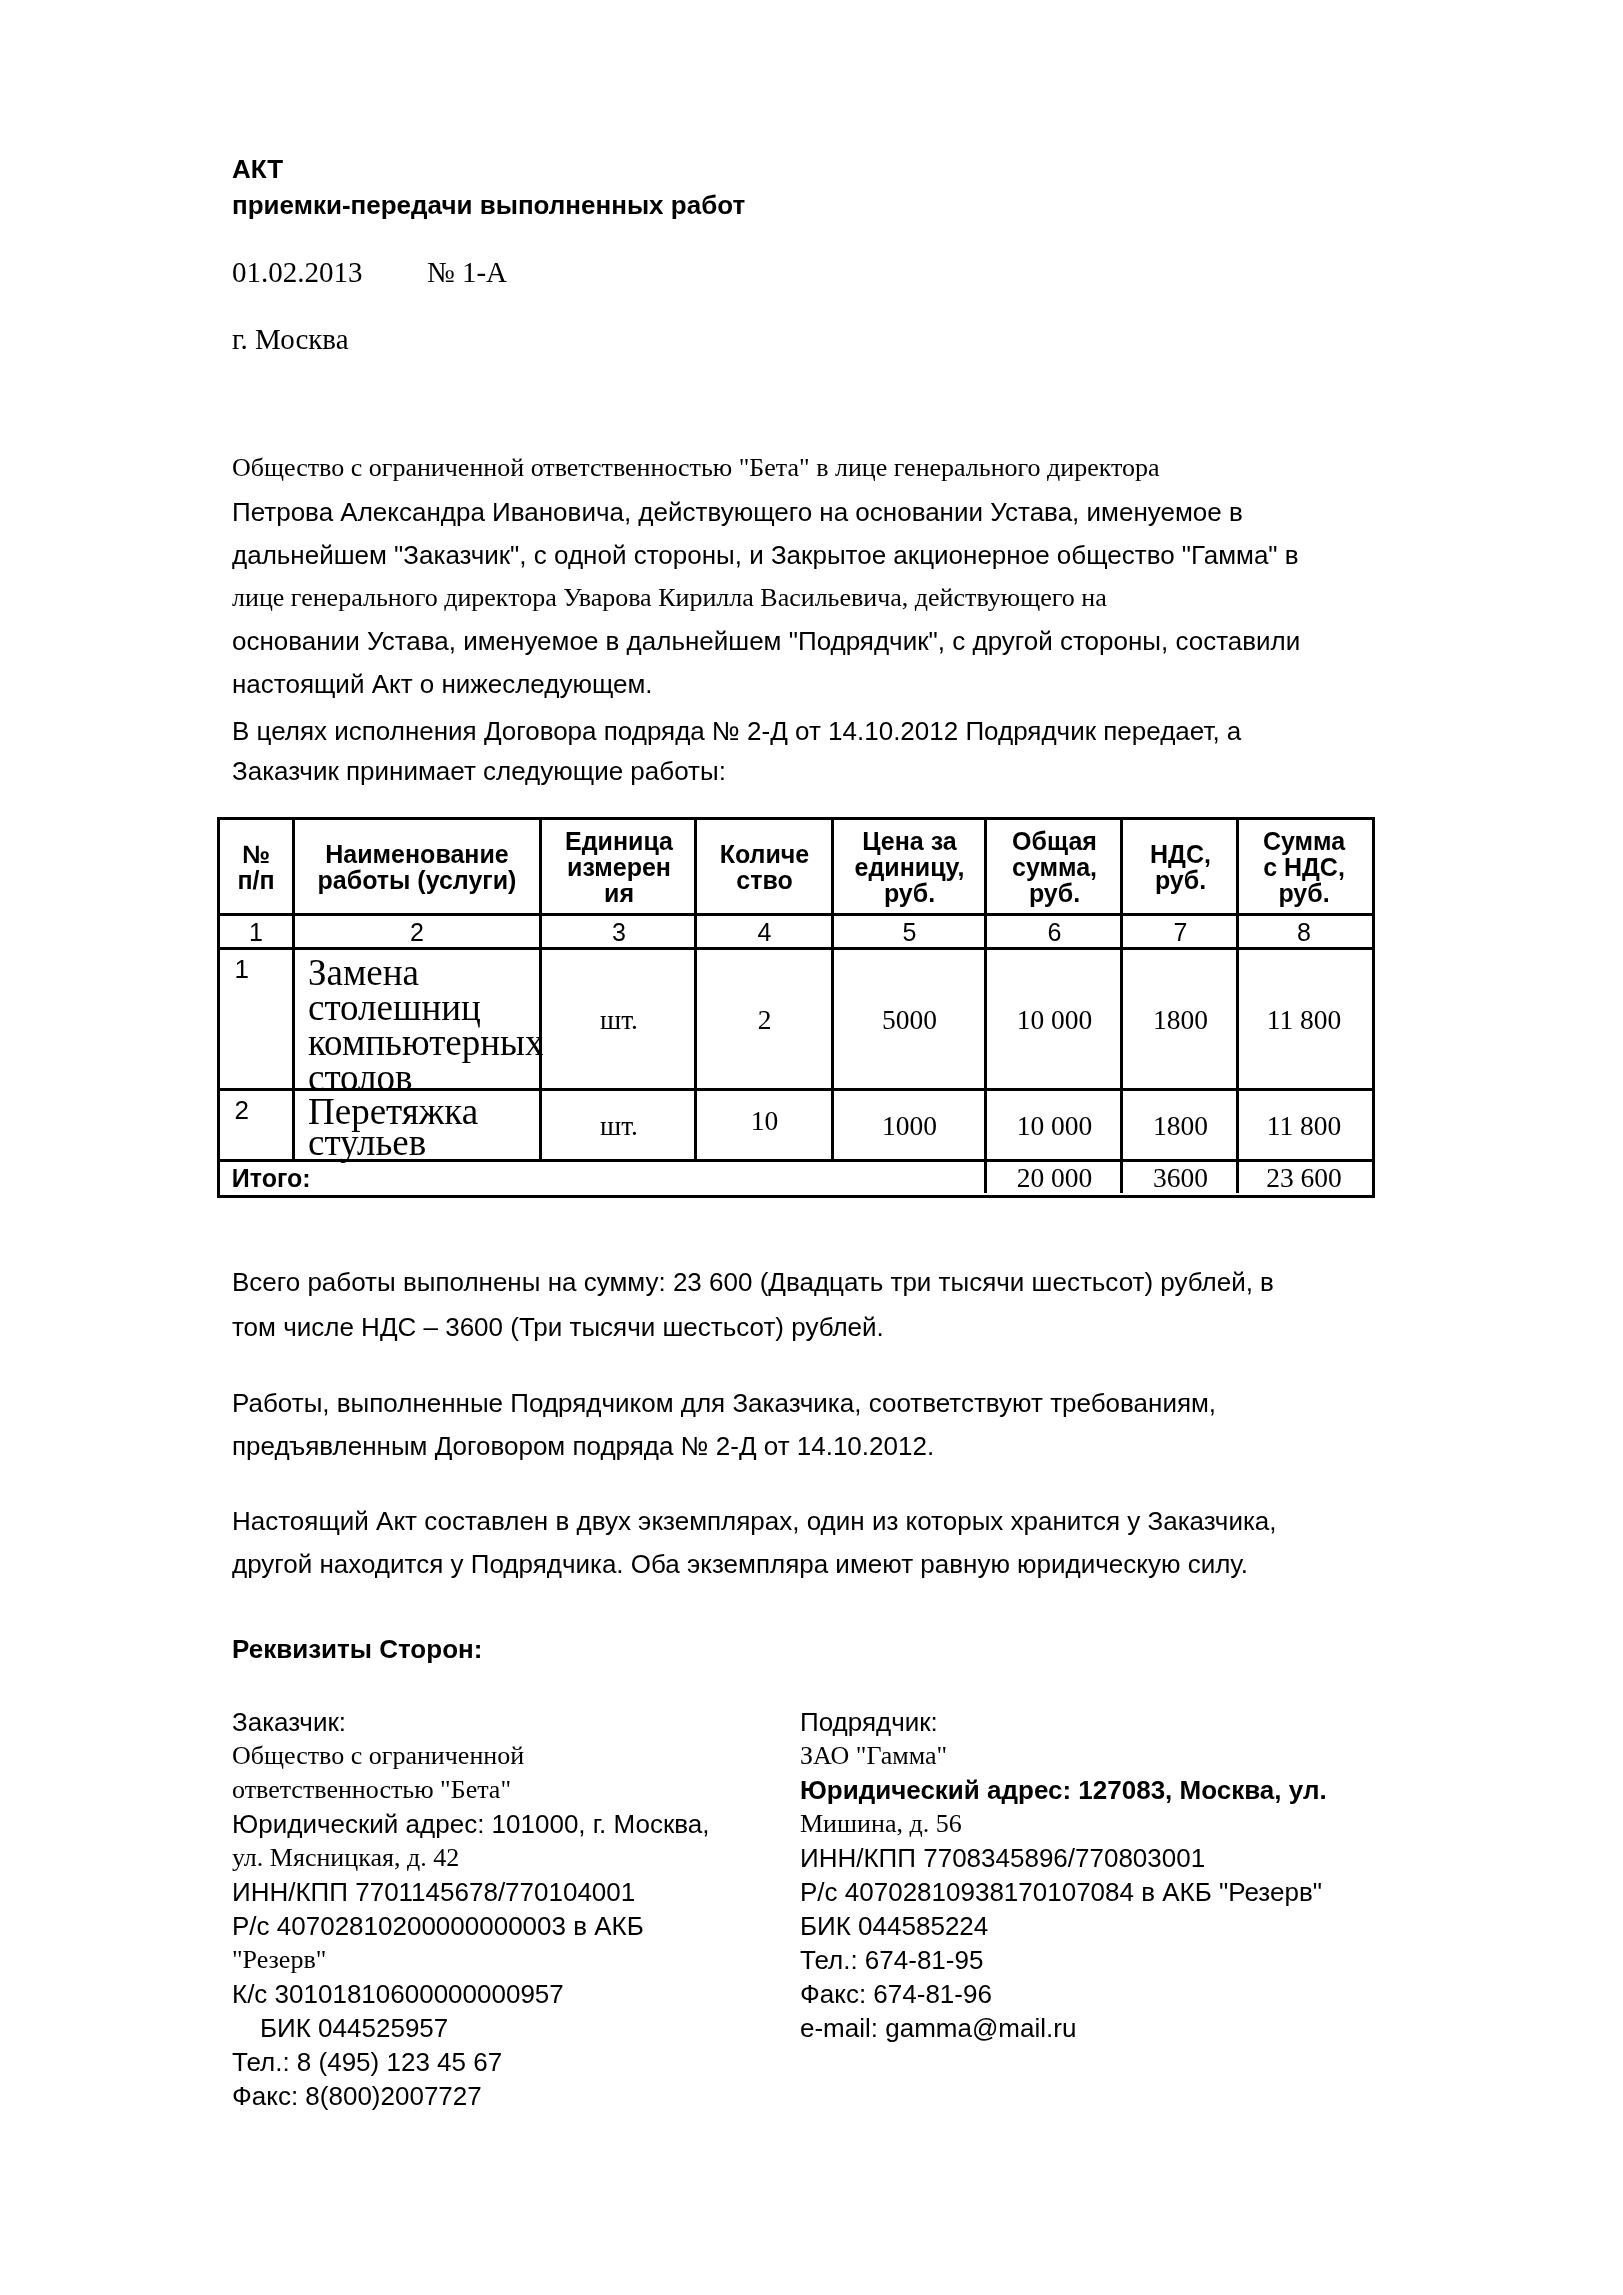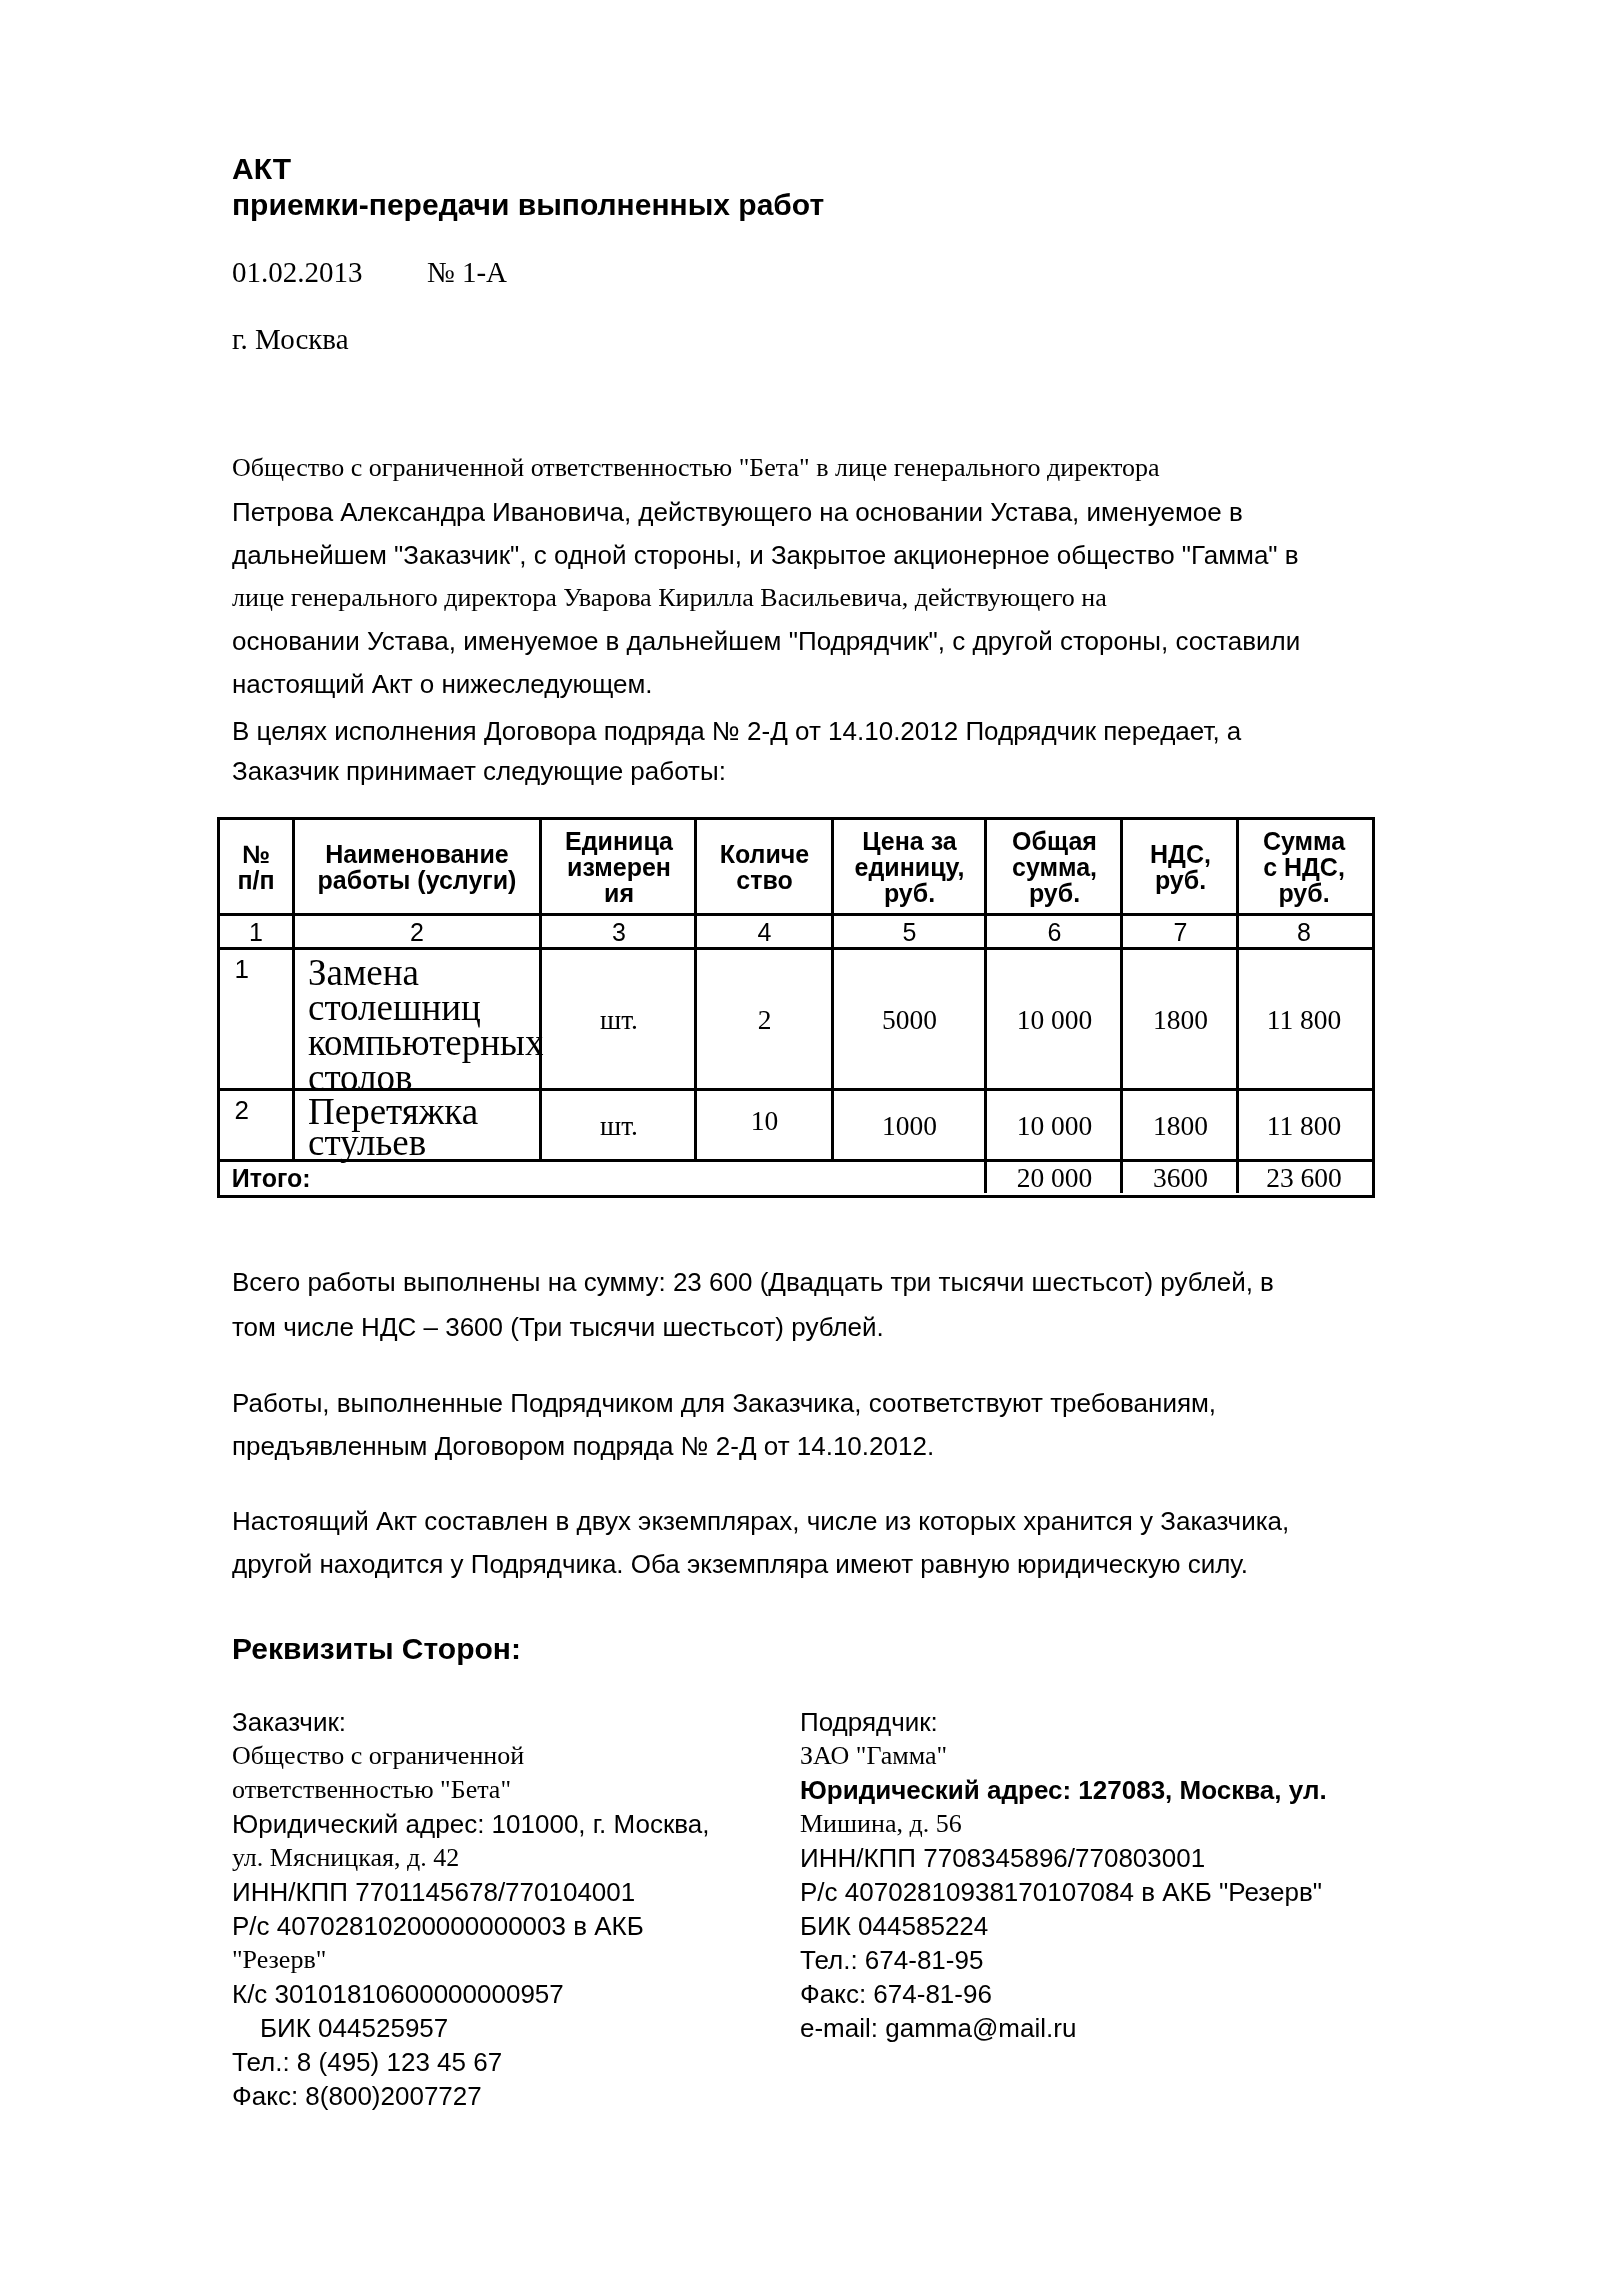--- a/index.html
+++ b/index.html
@@ -1,20 +1,20 @@
 <!DOCTYPE html>
 <html style="font-size:10.5px"><head>
 <meta charset="utf-8">
 <style>
   html, body { margin: 0; padding: 0; background: #ffffff; }
   body { width: 1623px; height: 2295px; position: relative; overflow: hidden; color: #000; }
   .abs { position: absolute; white-space: nowrap; }
   .sans { font-family: "Liberation Sans", sans-serif; }
   .serif { font-family: "Liberation Serif", serif; }
-  .title { left: 232px; font-family: "Liberation Sans", sans-serif; font-weight: bold; font-size: 30px; line-height: 26px; }
+  .title { left: 232px; font-family: "Liberation Sans", sans-serif; font-weight: bold; font-size: 26px; line-height: 26px; }
   .meta { font-family: "Liberation Serif", serif; font-size: 29px; line-height: 29px; }
   .para { left: 232px; font-size: 26px; line-height: 26px; }
   .para .ln { position: absolute; left: 0; white-space: nowrap; }
 
   
   .tbl { position: absolute; left: 217px; top: 817px; width: 1158px; height: 381px; border: 3.9px solid #000; box-sizing: border-box; }
   .cell { position: absolute; box-sizing: border-box; display: flex; align-items: center; justify-content: center; text-align: center; }
   .hline { position: absolute; left: 0; right: 0; height: 0; border-top: 3.9px solid #000; }
   .vline { position: absolute; width: 0; border-left: 3.3px solid #000; }
   .th { font-family: "Liberation Sans", sans-serif; font-weight: bold; font-size: 25px; line-height: 26px; }
@@ -130,21 +130,21 @@
 
 <div class="abs para" style="top:0; left:232px;">
   <div class="ln sans" style="top:1269px;">Всего работы выполнены на сумму: 23 600 (Двадцать три тысячи шестьсот) рублей, в</div>
   <div class="ln sans" style="top:1314px;">том числе НДС – 3600 (Три тысячи шестьсот) рублей.</div>
 </div>
 <div class="abs para" style="top:0; left:232px;">
   <div class="ln sans" style="top:1390px;">Работы, выполненные Подрядчиком для Заказчика, соответствуют требованиям,</div>
   <div class="ln sans" style="top:1433px;">предъявленным Договором подряда № 2-Д от 14.10.2012.</div>
 </div>
 <div class="abs para" style="top:0; left:232px;">
-  <div class="ln sans" style="top:1508px;">Настоящий Акт составлен в двух экземплярах, числе из которых хранится у Заказчика,</div>
+  <div class="ln sans" style="top:1508px;">Настоящий Акт составлен в двух экземплярах, один из которых хранится у Заказчика,</div>
   <div class="ln sans" style="top:1551px;">другой находится у Подрядчика. Оба экземпляра имеют равную юридическую силу.</div>
 </div>
 
 <div class="abs title" style="top:1636px;">Реквизиты Сторон:</div>
 
 <div class="abs req" style="left:232px; top:0;">
   <div class="abs sans" style="top:1709px;">Заказчик:</div>
   <div class="abs serif" style="top:1743px;">Общество с ограниченной</div>
   <div class="abs serif" style="top:1777px;">ответственностью "Бета"</div>
   <div class="abs sans" style="top:1811px;">Юридический адрес: 101000, г. Москва,</div>

